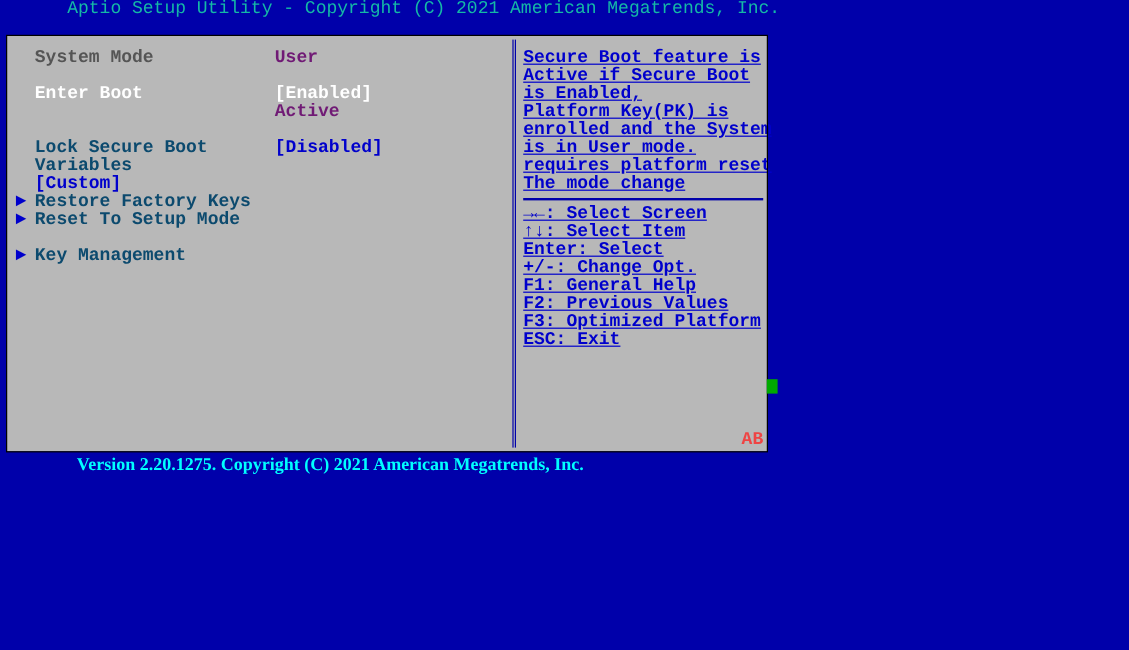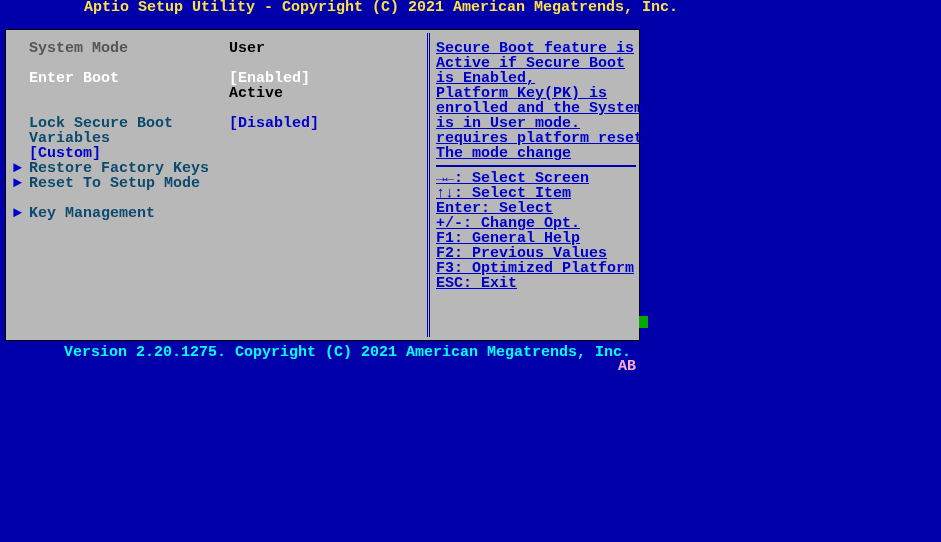--- a/index.html
+++ b/index.html
@@ -6,23 +6,23 @@
   body {
     background:#0000aa;
     font-family:"Courier New", Courier, monospace;
     font-size:15px;
     line-height:15px;
     color:#b8b8b8;
     width:941px; height:542px;
     overflow:hidden;
   }
   .titlebar {
-    color:#fde047;
-    font-weight:bold;
-    padding-left:84px;
+    color:#14b8a6;
+    font-weight:normal;
+    padding-left:56px;
     height:15px;
   }
   .tabbar-row {
     position:relative;
     height:15px;
   }
   .tab-active {
     position:absolute;
     left:135px;
     top:0;
@@ -34,21 +34,21 @@
     height:15px;
     margin-top:25px;
   }
   .window {
     margin:0 6px 0 6px;
     width:633px;
     background:#b8b8b8;
     border:3px solid #b8b8b8;
     outline:1px solid #000;
     display:flex;
-    height:310px;
+    height:346px;
     position:relative;
   }
   .pane-left {
     flex:0 0 418px;
     padding:8px 0 8px 4px;
     position:relative;
   }
   .pane-right {
     flex:1;
     border-left:3px double #0000aa;
@@ -69,47 +69,48 @@
     font-weight:bold;
     padding-left:0;
   }
   .label {
     width:200px;
     color:#555555;
     font-weight:bold;
     white-space:pre;
   }
   .value {
-    color:#000000;
+    color:#701a75;
     font-weight:bold;
     white-space:pre;
   }
   .row.selected .label { color:#fff; }
   .row.selected .value { color:#fff; }
   .row.link .label { color:#0c4a6e; padding-left:0; }
   .row.link .marker { color:#0000cc; }
   .row.link .value { color:#0000cc; }
   .help-sep {
     border-top:2px solid #0000aa;
     margin:4px 0;
     width:200px;
   }
   .help-line { height:15px; white-space:pre; }
   .footer {
     color:#00ffff;
     font-weight:bold;
     padding-left:64px;
     margin-top:5px;
     height:15px;
+    font-family:Liberation Serif, serif;
   }
   .ab {
     position:absolute;
     left:618px;
     top:359px;
-    color:#f9a8d4;
+    color:#ef4444;
     font-weight:bold;
   }
   .green-cursor {
     position:absolute;
     left:639px;
     top:316px;
     width:9px; height:12px;
     background:#00aa00;
   }
   .indent2 { padding-left:0px; }

